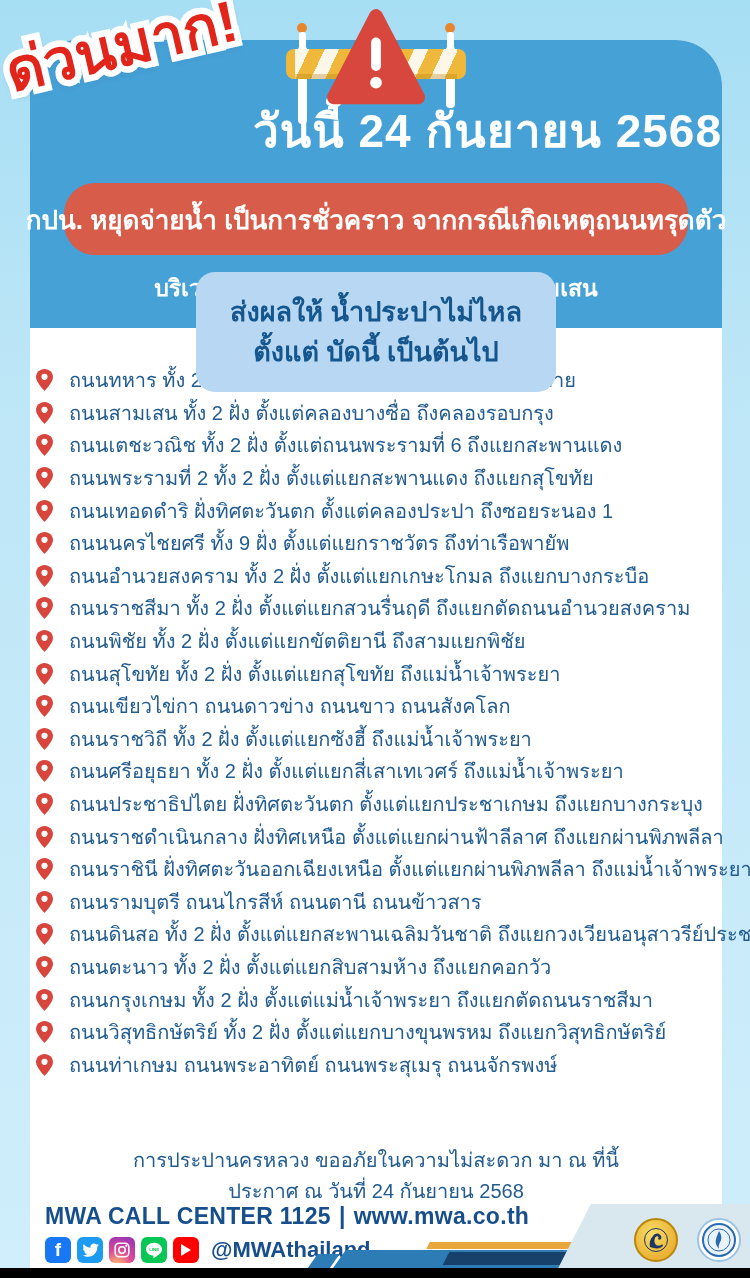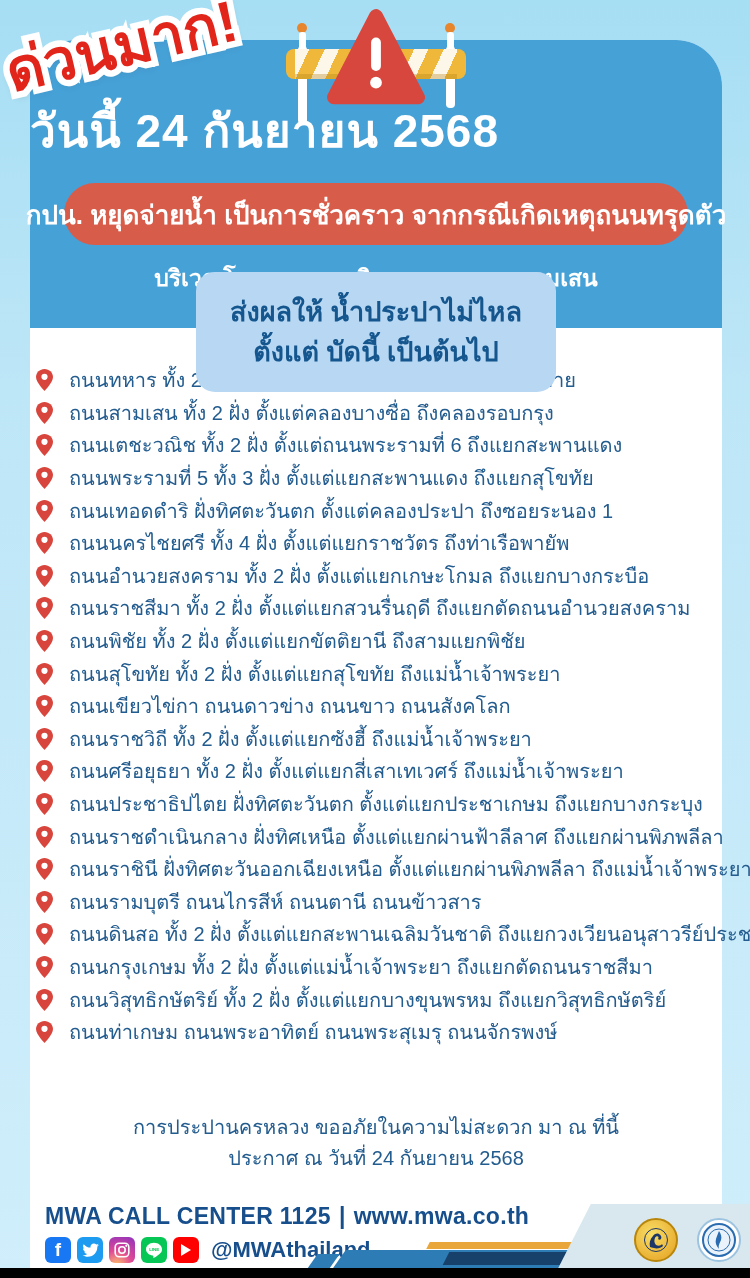--- a/index.html
+++ b/index.html
@@ -15,25 +15,25 @@
   
   .card{
     position:absolute; left:30px; top:40px; width:692px; height:1238px;
     background:#ffffff; border-radius:46px 46px 0 0; z-index:1;
   }
   .card-header{
     position:relative; height:288px; background:#46a1d7;
     border-radius:46px 46px 0 0;
   }
   .date-title{
-    padding-top:54px; text-align:left;
+    padding-top:54px; text-align:right;
     font-size:46px; font-weight:bold; color:#ffffff; letter-spacing:1px;
   }
   .alert-banner{
-    margin:16px 34px 0 34px; height:62px; background:#d85c4a;
+    margin:16px 34px 0 34px; height:72px; background:#d85c4a;
     border-radius:31px; display:flex; align-items:center; justify-content:center;
     color:#ffffff; font-weight:bold; font-size:26px; white-space:nowrap;
   }
   .location-line{
     margin-top:15px; text-align:center; color:#ffffff;
     font-weight:bold; font-size:23px;
   }
   .effect-box{
     position:absolute; left:50%; transform:translateX(-50%);
     top:232px; width:360px; padding:20px 10px;
@@ -160,37 +160,37 @@
             <circle cx="8.5" cy="7.8" r="3.1" fill="#ffffff"></circle>
           </svg>
           <span>ถนนเตชะวณิช ทั้ง 2 ฝั่ง ตั้งแต่ถนนพระรามที่ 6 ถึงแยกสะพานแดง</span>
         </div>
 
         <div class="road-row">
           <svg class="pin" viewBox="0 0 17 22" xmlns="http://www.w3.org/2000/svg">
             <path d="M8.5 0C3.8 0 0 3.6 0 8.1c0 5.6 8.5 13.9 8.5 13.9S17 13.7 17 8.1C17 3.6 13.2 0 8.5 0z" fill="#d8453c"></path>
             <circle cx="8.5" cy="7.8" r="3.1" fill="#ffffff"></circle>
           </svg>
-          <span>ถนนพระรามที่ 5 ทั้ง 3 ฝั่ง ตั้งแต่แยกสะพานแดง ถึงแยกสุโขทัย</span>
+          <span>ถนนพระรามที่ 2 ทั้ง 2 ฝั่ง ตั้งแต่แยกสะพานแดง ถึงแยกสุโขทัย</span>
         </div>
 
         <div class="road-row">
           <svg class="pin" viewBox="0 0 17 22" xmlns="http://www.w3.org/2000/svg">
             <path d="M8.5 0C3.8 0 0 3.6 0 8.1c0 5.6 8.5 13.9 8.5 13.9S17 13.7 17 8.1C17 3.6 13.2 0 8.5 0z" fill="#d8453c"></path>
             <circle cx="8.5" cy="7.8" r="3.1" fill="#ffffff"></circle>
           </svg>
           <span>ถนนเทอดดำริ ฝั่งทิศตะวันตก ตั้งแต่คลองประปา ถึงซอยระนอง 1</span>
         </div>
 
         <div class="road-row">
           <svg class="pin" viewBox="0 0 17 22" xmlns="http://www.w3.org/2000/svg">
             <path d="M8.5 0C3.8 0 0 3.6 0 8.1c0 5.6 8.5 13.9 8.5 13.9S17 13.7 17 8.1C17 3.6 13.2 0 8.5 0z" fill="#d8453c"></path>
             <circle cx="8.5" cy="7.8" r="3.1" fill="#ffffff"></circle>
           </svg>
-          <span>ถนนนครไชยศรี ทั้ง 4 ฝั่ง ตั้งแต่แยกราชวัตร ถึงท่าเรือพายัพ</span>
+          <span>ถนนนครไชยศรี ทั้ง 9 ฝั่ง ตั้งแต่แยกราชวัตร ถึงท่าเรือพายัพ</span>
         </div>
 
         <div class="road-row">
           <svg class="pin" viewBox="0 0 17 22" xmlns="http://www.w3.org/2000/svg">
             <path d="M8.5 0C3.8 0 0 3.6 0 8.1c0 5.6 8.5 13.9 8.5 13.9S17 13.7 17 8.1C17 3.6 13.2 0 8.5 0z" fill="#d8453c"></path>
             <circle cx="8.5" cy="7.8" r="3.1" fill="#ffffff"></circle>
           </svg>
           <span>ถนนอำนวยสงคราม ทั้ง 2 ฝั่ง ตั้งแต่แยกเกษะโกมล ถึงแยกบางกระบือ</span>
         </div>
 
@@ -275,20 +275,27 @@
         </div>
 
         <div class="road-row">
           <svg class="pin" viewBox="0 0 17 22" xmlns="http://www.w3.org/2000/svg">
             <path d="M8.5 0C3.8 0 0 3.6 0 8.1c0 5.6 8.5 13.9 8.5 13.9S17 13.7 17 8.1C17 3.6 13.2 0 8.5 0z" fill="#d8453c"></path>
             <circle cx="8.5" cy="7.8" r="3.1" fill="#ffffff"></circle>
           </svg>
           <span>ถนนดินสอ ทั้ง 2 ฝั่ง ตั้งแต่แยกสะพานเฉลิมวันชาติ ถึงแยกวงเวียนอนุสาวรีย์ประชาธิปไตย</span>
         </div>
 
+        <div class="road-row">
+          <svg class="pin" viewBox="0 0 17 22" xmlns="http://www.w3.org/2000/svg">
+            <path d="M8.5 0C3.8 0 0 3.6 0 8.1c0 5.6 8.5 13.9 8.5 13.9S17 13.7 17 8.1C17 3.6 13.2 0 8.5 0z" fill="#d8453c"></path>
+            <circle cx="8.5" cy="7.8" r="3.1" fill="#ffffff"></circle>
+          </svg>
+          <span>ถนนตะนาว ทั้ง 2 ฝั่ง ตั้งแต่แยกสิบสามห้าง ถึงแยกคอกวัว</span>
+        </div>
 
         <div class="road-row">
           <svg class="pin" viewBox="0 0 17 22" xmlns="http://www.w3.org/2000/svg">
             <path d="M8.5 0C3.8 0 0 3.6 0 8.1c0 5.6 8.5 13.9 8.5 13.9S17 13.7 17 8.1C17 3.6 13.2 0 8.5 0z" fill="#d8453c"></path>
             <circle cx="8.5" cy="7.8" r="3.1" fill="#ffffff"></circle>
           </svg>
           <span>ถนนกรุงเกษม ทั้ง 2 ฝั่ง ตั้งแต่แม่น้ำเจ้าพระยา ถึงแยกตัดถนนราชสีมา</span>
         </div>
 
         <div class="road-row">

